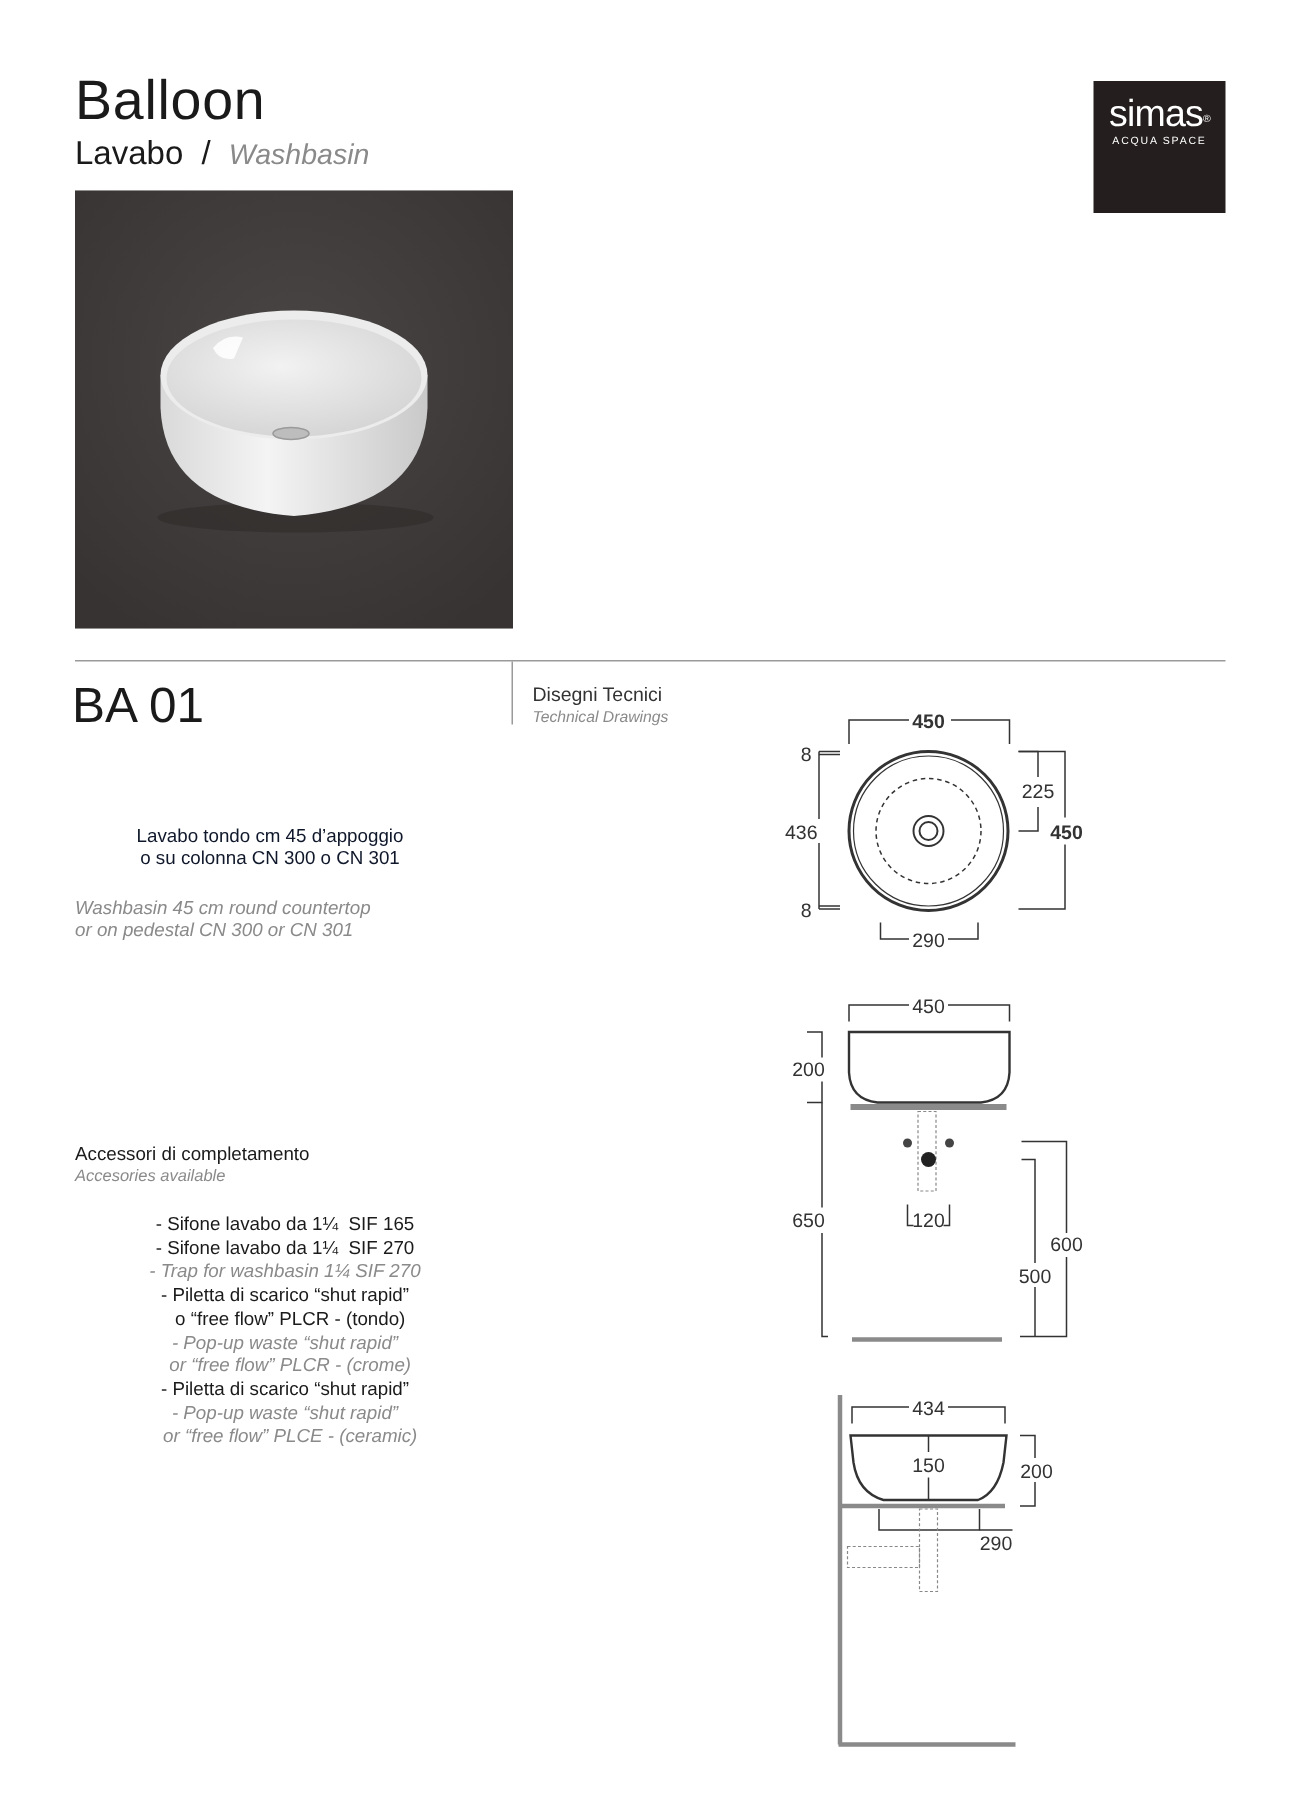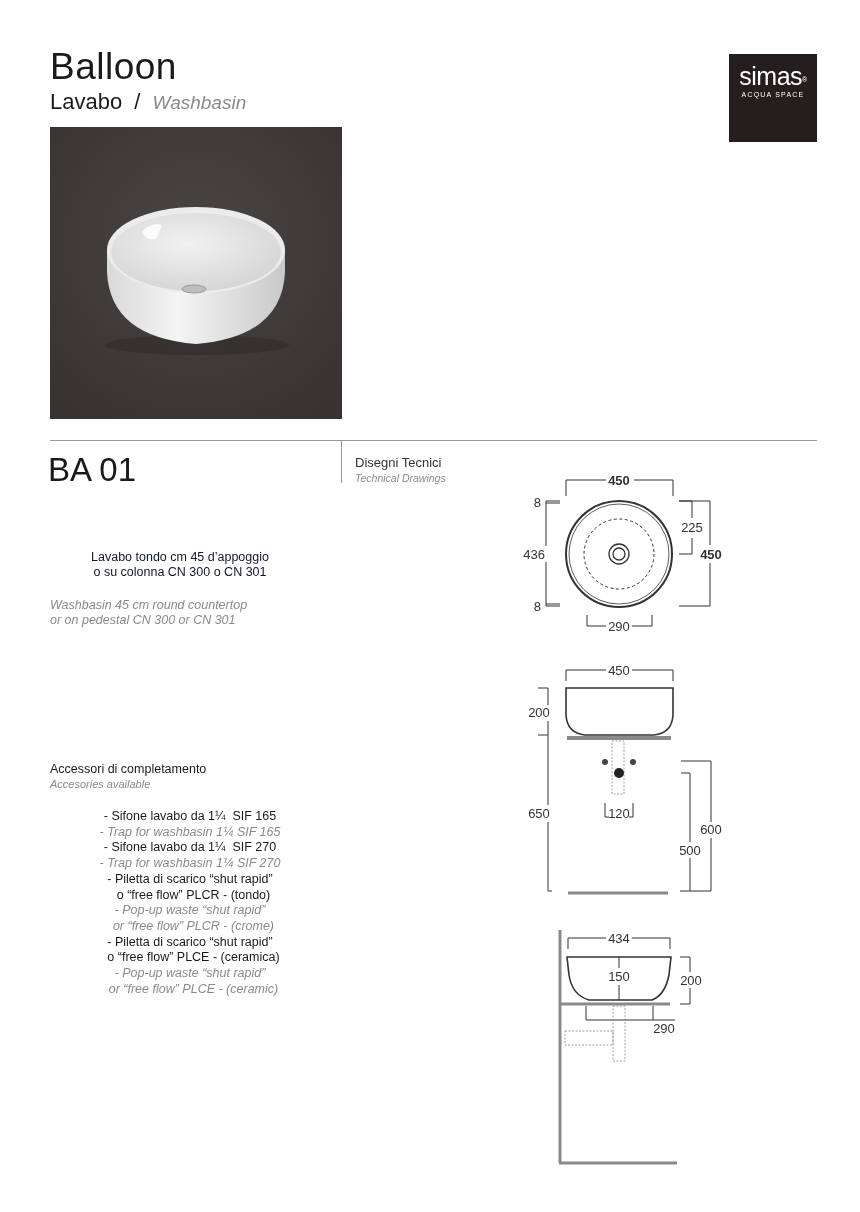--- a/index.html
+++ b/index.html
@@ -84,29 +84,27 @@
 </div>
 <div class="abs desc-en">
   <div>Washbasin 45 cm round countertop</div>
   <div>or on pedestal CN 300 or CN 301</div>
 </div>
 
 <div class="abs acc-h">Accessori di completamento</div>
 <div class="abs acc-hen">Accesories available</div>
 <div class="abs acc-list">
   <div class="it">- Sifone lavabo da 1¼  SIF 165</div>
-  <div class="en">- Trap for washbasin 1¼ SIF 165</div>
   <div class="it">- Sifone lavabo da 1¼  SIF 270</div>
   <div class="en">- Trap for washbasin 1¼ SIF 270</div>
   <div class="it">- Piletta di scarico “shut rapid”</div>
   <div class="it">  o “free flow” PLCR - (tondo)</div>
   <div class="en">- Pop-up waste “shut rapid”</div>
   <div class="en">  or “free flow” PLCR - (crome)</div>
   <div class="it">- Piletta di scarico “shut rapid”</div>
-  <div class="it">  o “free flow” PLCE - (ceramica)</div>
   <div class="en">- Pop-up waste “shut rapid”</div>
   <div class="en">  or “free flow” PLCE - (ceramic)</div>
 </div>
 
 <svg class="abs" style="left:0;top:0;" width="860" height="1212" viewBox="0 0 860 1212">
   <g fill="none" stroke="#333" stroke-width="1">
 
     <g>
       <polyline points="566,496 566,480 606,480"></polyline>
       <polyline points="634,480 673,480 673,496"></polyline>

